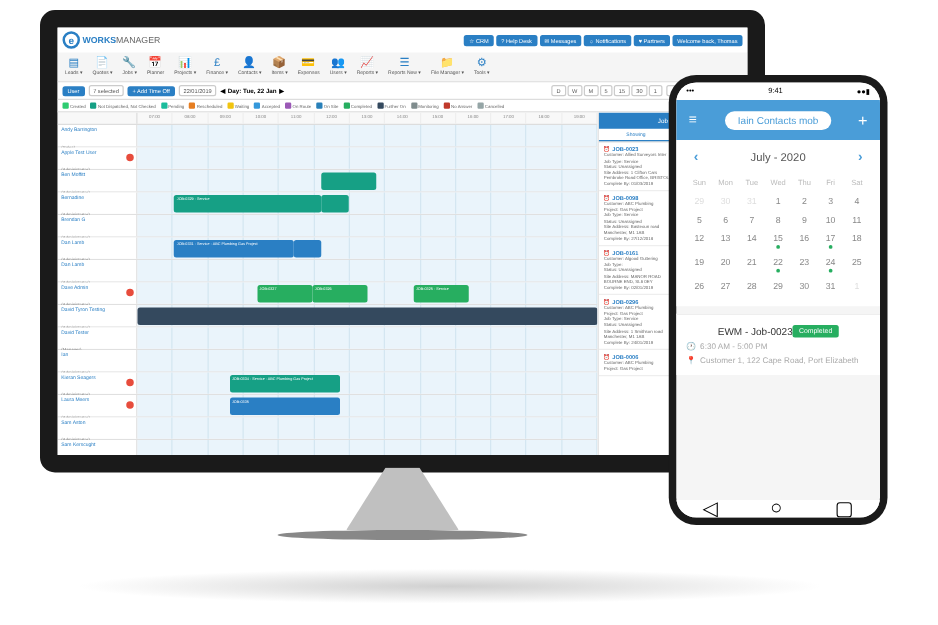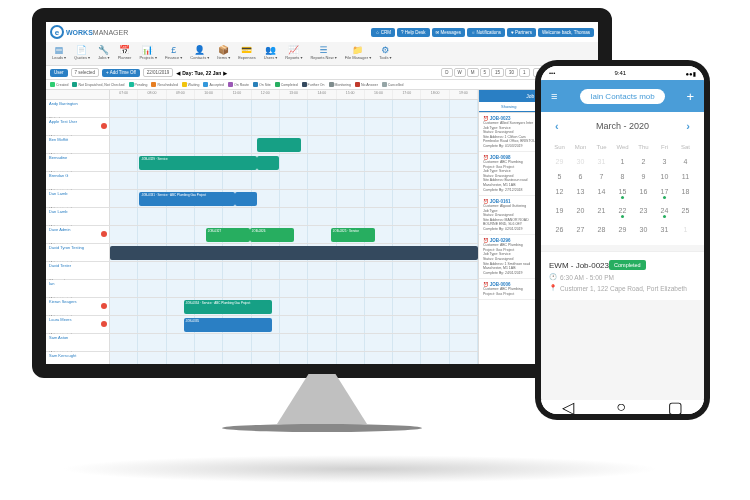--- a/index.html
+++ b/index.html
@@ -63,21 +63,21 @@
 .ph-cal-nav{display:flex;justify-content:space-between;align-items:center;padding:8px 14px;background:#fff}
 .ph-cal-arrow{color:#4a9dd8;font-size:11px;font-weight:bold}
 .ph-cal-title{font-size:9px;color:#555}
 .ph-cal{background:#fff;padding:0 8px 8px}
 .ph-cal-row{display:flex}
 .ph-cal-cell{flex:1;text-align:center;font-size:7px;padding:4px 0;color:#888}
 .ph-cal-head .ph-cal-cell{color:#bbb;font-size:6px}
 .ph-cal-cell.dim{color:#ddd}
 .ph-cal-dot{width:3px;height:3px;background:#27ae60;border-radius:50%;margin:1px auto 0}
 .ph-event{background:#fff;margin-top:6px;padding:8px;border-top:1px solid #eee}
-.ph-ev-top{display:flex;justify-content:flex-start;align-items:center}
+.ph-ev-top{display:flex;justify-content:center;align-items:center}
 .ph-ev-title{font-size:8px;color:#333}
 .ph-ev-badge{background:#27ae60;color:#fff;font-size:5.5px;padding:2px 5px;border-radius:2px}
 .ph-ev-line{font-size:6.5px;color:#aaa;margin-top:3px;display:flex;align-items:center;gap:3px}
 .ph-nav{position:absolute;bottom:0;width:100%;height:14px;background:#fff;display:flex;justify-content:space-around;align-items:center}
 </style>
 </head>
 <body>
 
 <div class="shadow"></div>
 <div class="monitor">
@@ -606,21 +606,21 @@
         <span>9:41</span>
         <span>●●▮</span>
   </div>
   <div class="ph-header">
     <span class="ph-menu">≡</span>
     <span class="ph-user">Iain Contacts mob</span>
     <span class="ph-plus">+</span>
   </div>
   <div class="ph-cal-nav">
     <span class="ph-cal-arrow">‹</span>
-    <span class="ph-cal-title">March - 2020</span>
+    <span class="ph-cal-title">July - 2020</span>
     <span class="ph-cal-arrow">›</span>
   </div>
   <div class="ph-cal" id="ph-cal">
         <div class="ph-cal-row ph-cal-head">
           <div class="ph-cal-cell">Sun</div>
           <div class="ph-cal-cell">Mon</div>
           <div class="ph-cal-cell">Tue</div>
           <div class="ph-cal-cell">Wed</div>
           <div class="ph-cal-cell">Thu</div>
           <div class="ph-cal-cell">Fri</div>

